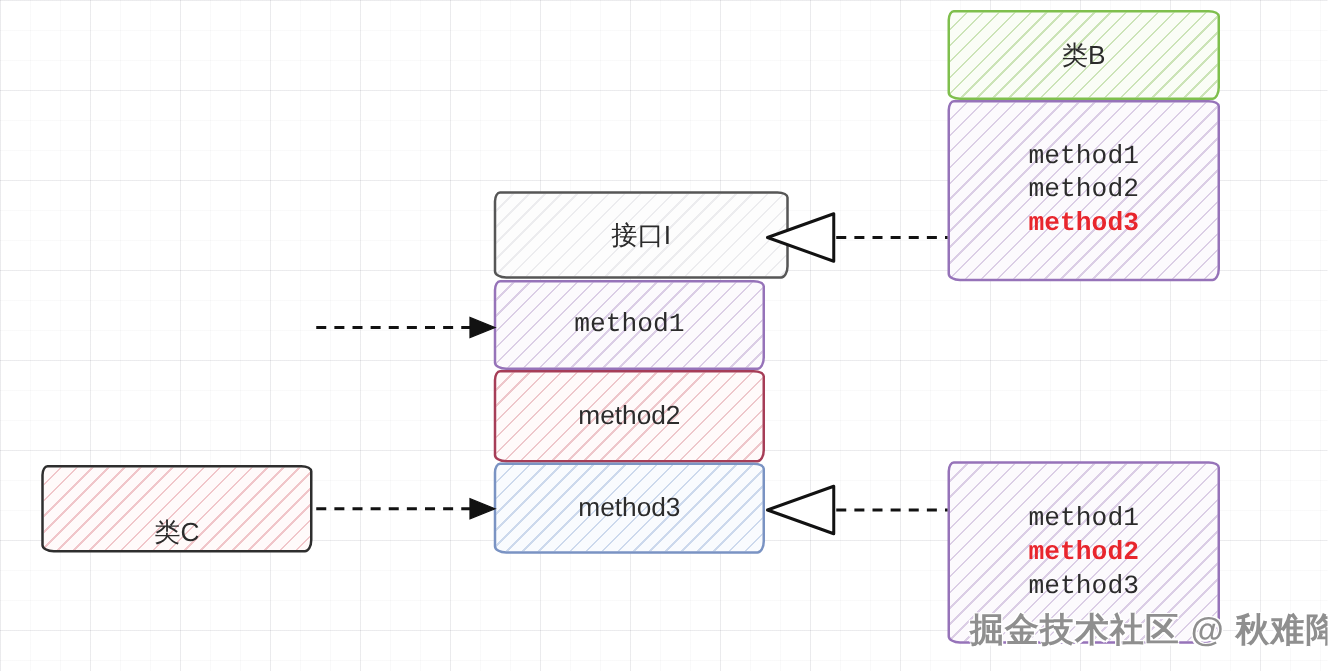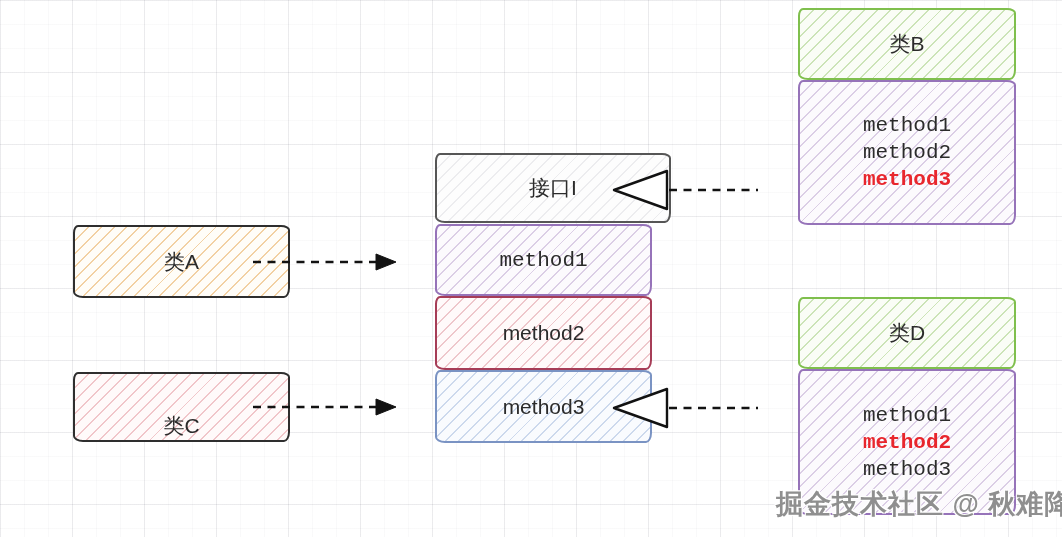--- a/index.html
+++ b/index.html
@@ -18,21 +18,20 @@
       repeating-linear-gradient(to right, rgba(110,110,125,0.04) 0 1px, transparent 1px 24px),
       repeating-linear-gradient(to bottom, rgba(110,110,125,0.04) 0 1px, transparent 1px 24px);
   }
   .box{
     position:absolute;
     box-sizing:border-box;
     display:flex;align-items:center;justify-content:center;
     font-size:21px;color:#2b2b2b;
     z-index:2;
     border-radius:5px 9px 6px 10px / 8px 5px 10px 6px;
-    margin-left:40px;
   }
   .col{flex-direction:column;line-height:27px;}
   
   .f-orange{background-color:#fffdf8;background-image:repeating-linear-gradient(135deg, rgba(228,160,70,0.48) 0 1.4px, transparent 1.4px 9px);}
   .f-pink  {background-color:#fffafa;background-image:repeating-linear-gradient(135deg, rgba(219,120,130,0.40) 0 1.4px, transparent 1.4px 9px);}
   .f-gray  {background-color:#fdfdfd;background-image:repeating-linear-gradient(135deg, rgba(150,150,165,0.16) 0 1.4px, transparent 1.4px 9px);}
   .f-purple{background-color:#fcfafd;background-image:repeating-linear-gradient(135deg, rgba(150,113,180,0.32) 0 1.4px, transparent 1.4px 9px);font-family:Liberation Mono, monospace;}
   .f-red   {background-color:#fffafa;background-image:repeating-linear-gradient(135deg, rgba(208,108,120,0.36) 0 1.4px, transparent 1.4px 9px);}
   .f-blue  {background-color:#f9fbfe;background-image:repeating-linear-gradient(135deg, rgba(110,145,200,0.32) 0 1.4px, transparent 1.4px 9px);}
   .f-green {background-color:#fafdf6;background-image:repeating-linear-gradient(135deg, rgba(128,186,80,0.38) 0 1.4px, transparent 1.4px 9px);}
@@ -53,23 +52,20 @@
     font-size:27px;font-weight:600;letter-spacing:1px;
     color:#8f8f8f;white-space:nowrap;
     text-shadow:1px 1px 0 #ffffff,-1px -1px 0 #ffffff,1px -1px 0 #ffffff,-1px 1px 0 #ffffff;
   }
 </style>
 </head>
 <body>
 
 <div class="canvas">
 
-  <div class="box f-orange b-dark" style="left:33px;top:225px;width:217px;height:73px;">
-    <span>类A</span>
-  </div>
 
   <div class="box f-pink b-dark" style="left:33px;top:372px;width:217px;height:70px;align-items:flex-end;">
     <span>类C</span>
   </div>
 
   <div class="box f-gray b-gray" style="left:395px;top:153px;width:236px;height:70px;">
     <span>接口I</span>
   </div>
   <div class="box f-purple b-purple" style="left:395px;top:224px;width:217px;height:72px;">
     <span>method1</span>
@@ -83,23 +79,20 @@
 
   <div class="box f-green b-green" style="left:758px;top:8px;width:218px;height:72px;">
     <span>类B</span>
   </div>
   <div class="box col f-purple b-purple" style="left:758px;top:80px;width:218px;height:145px;">
     <span>method1</span>
     <span>method2</span>
     <span class="hl">method3</span>
   </div>
 
-  <div class="box f-green b-green" style="left:758px;top:297px;width:218px;height:72px;">
-    <span>类D</span>
-  </div>
   <div class="box col f-purple b-purple" style="left:758px;top:369px;width:218px;height:146px;">
     <span>method1</span>
     <span class="hl">method2</span>
     <span>method3</span>
   </div>
 
   <svg class="arrows" width="1062" height="537" viewBox="0 0 1062 537">
 
     <line class="dash" x1="253" y1="262" x2="379" y2="262"></line>
     <polygon class="head-solid" points="396,262 376,254 376,270"></polygon>

